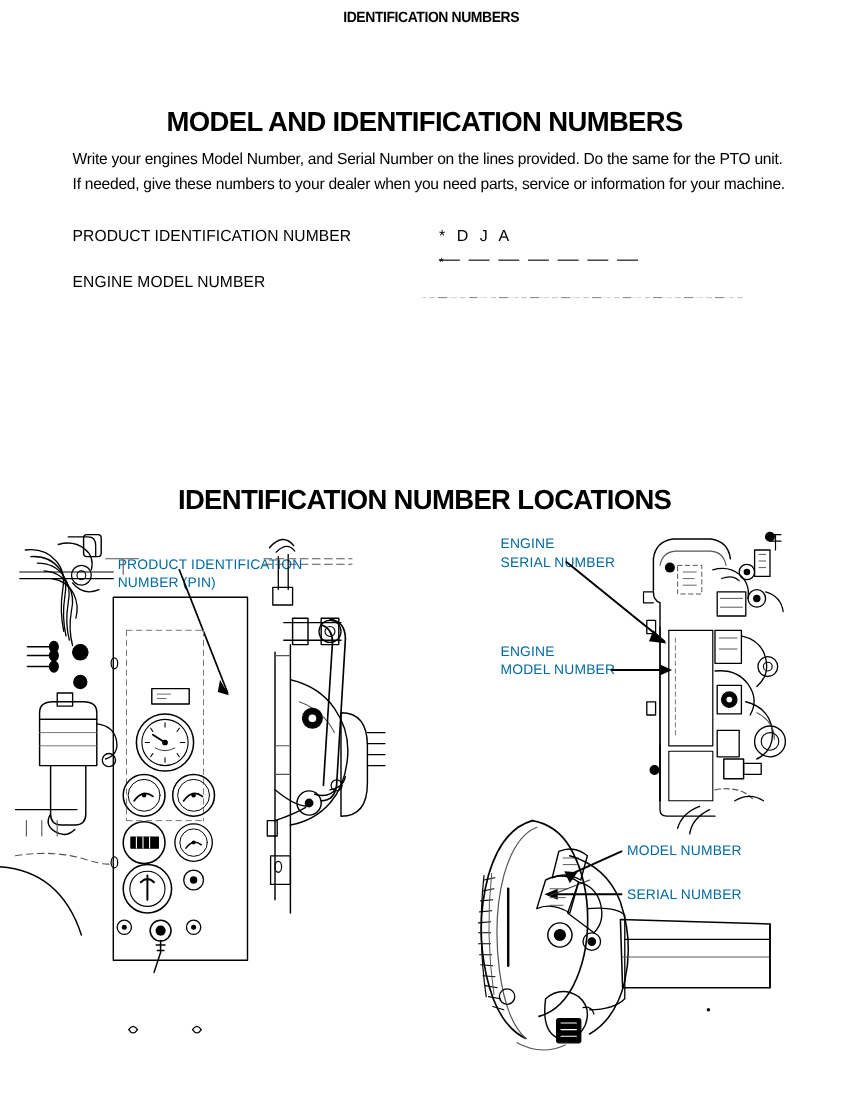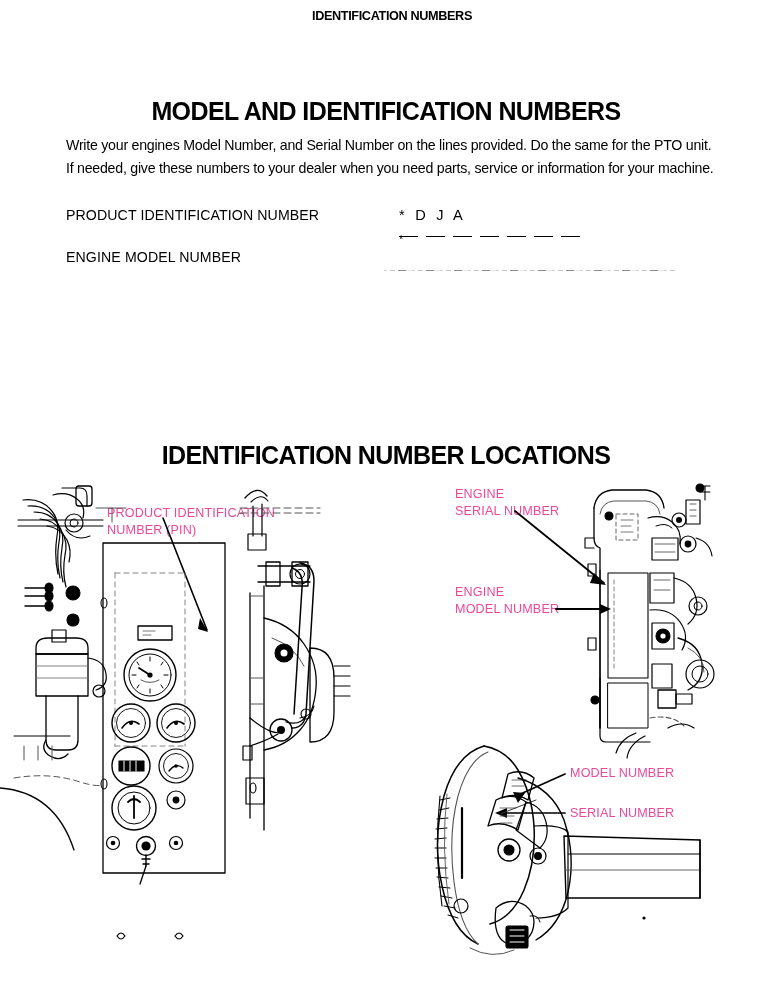--- a/index.html
+++ b/index.html
@@ -170,21 +170,21 @@
     height: 522px;
   }
   .figure-area svg { display: block; }
 
   .callout {
     position: absolute;
     font-size: 12.6px;
     line-height: 17px;
     letter-spacing: 0.15px;
     white-space: nowrap;
-    color: #ec4899;
+    color: #0369a1;
   }
   .callout.c-pin    { left: 107px; top: 505px; }
   .callout.c-eser   { left: 455px; top: 486px; }
   .callout.c-emod   { left: 455px; top: 584px; }
   .callout.c-ptomod { left: 570px; top: 765px; }
   .callout.c-ptoser { left: 570px; top: 805px; }
 </style>
 </head>
 <body>
 

